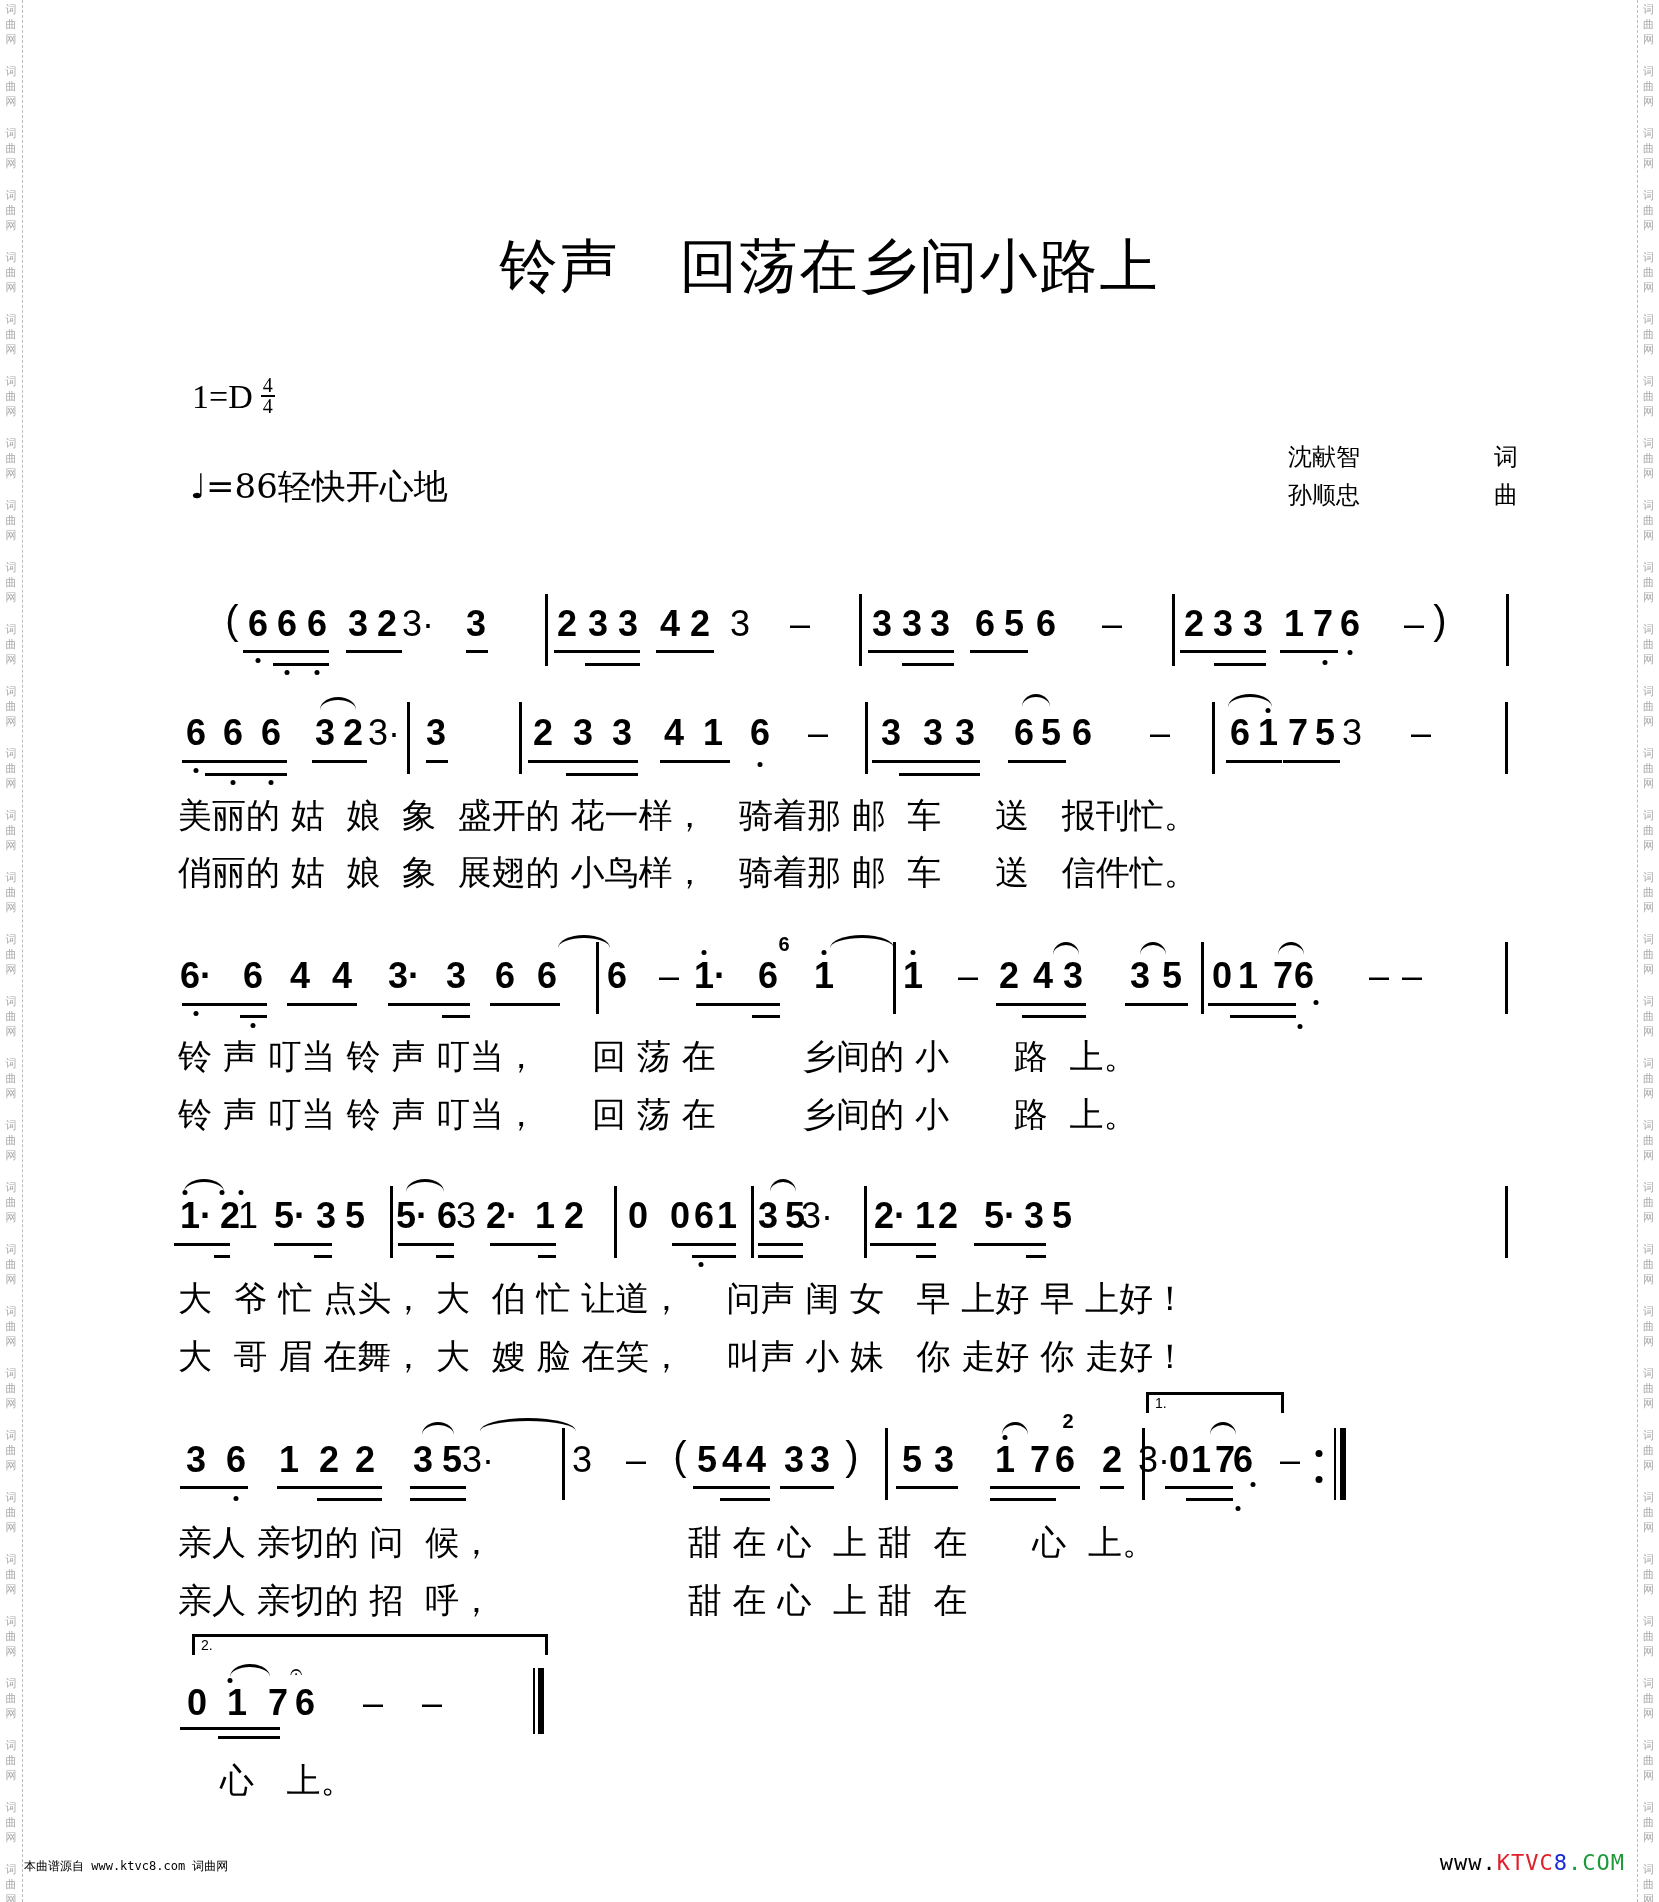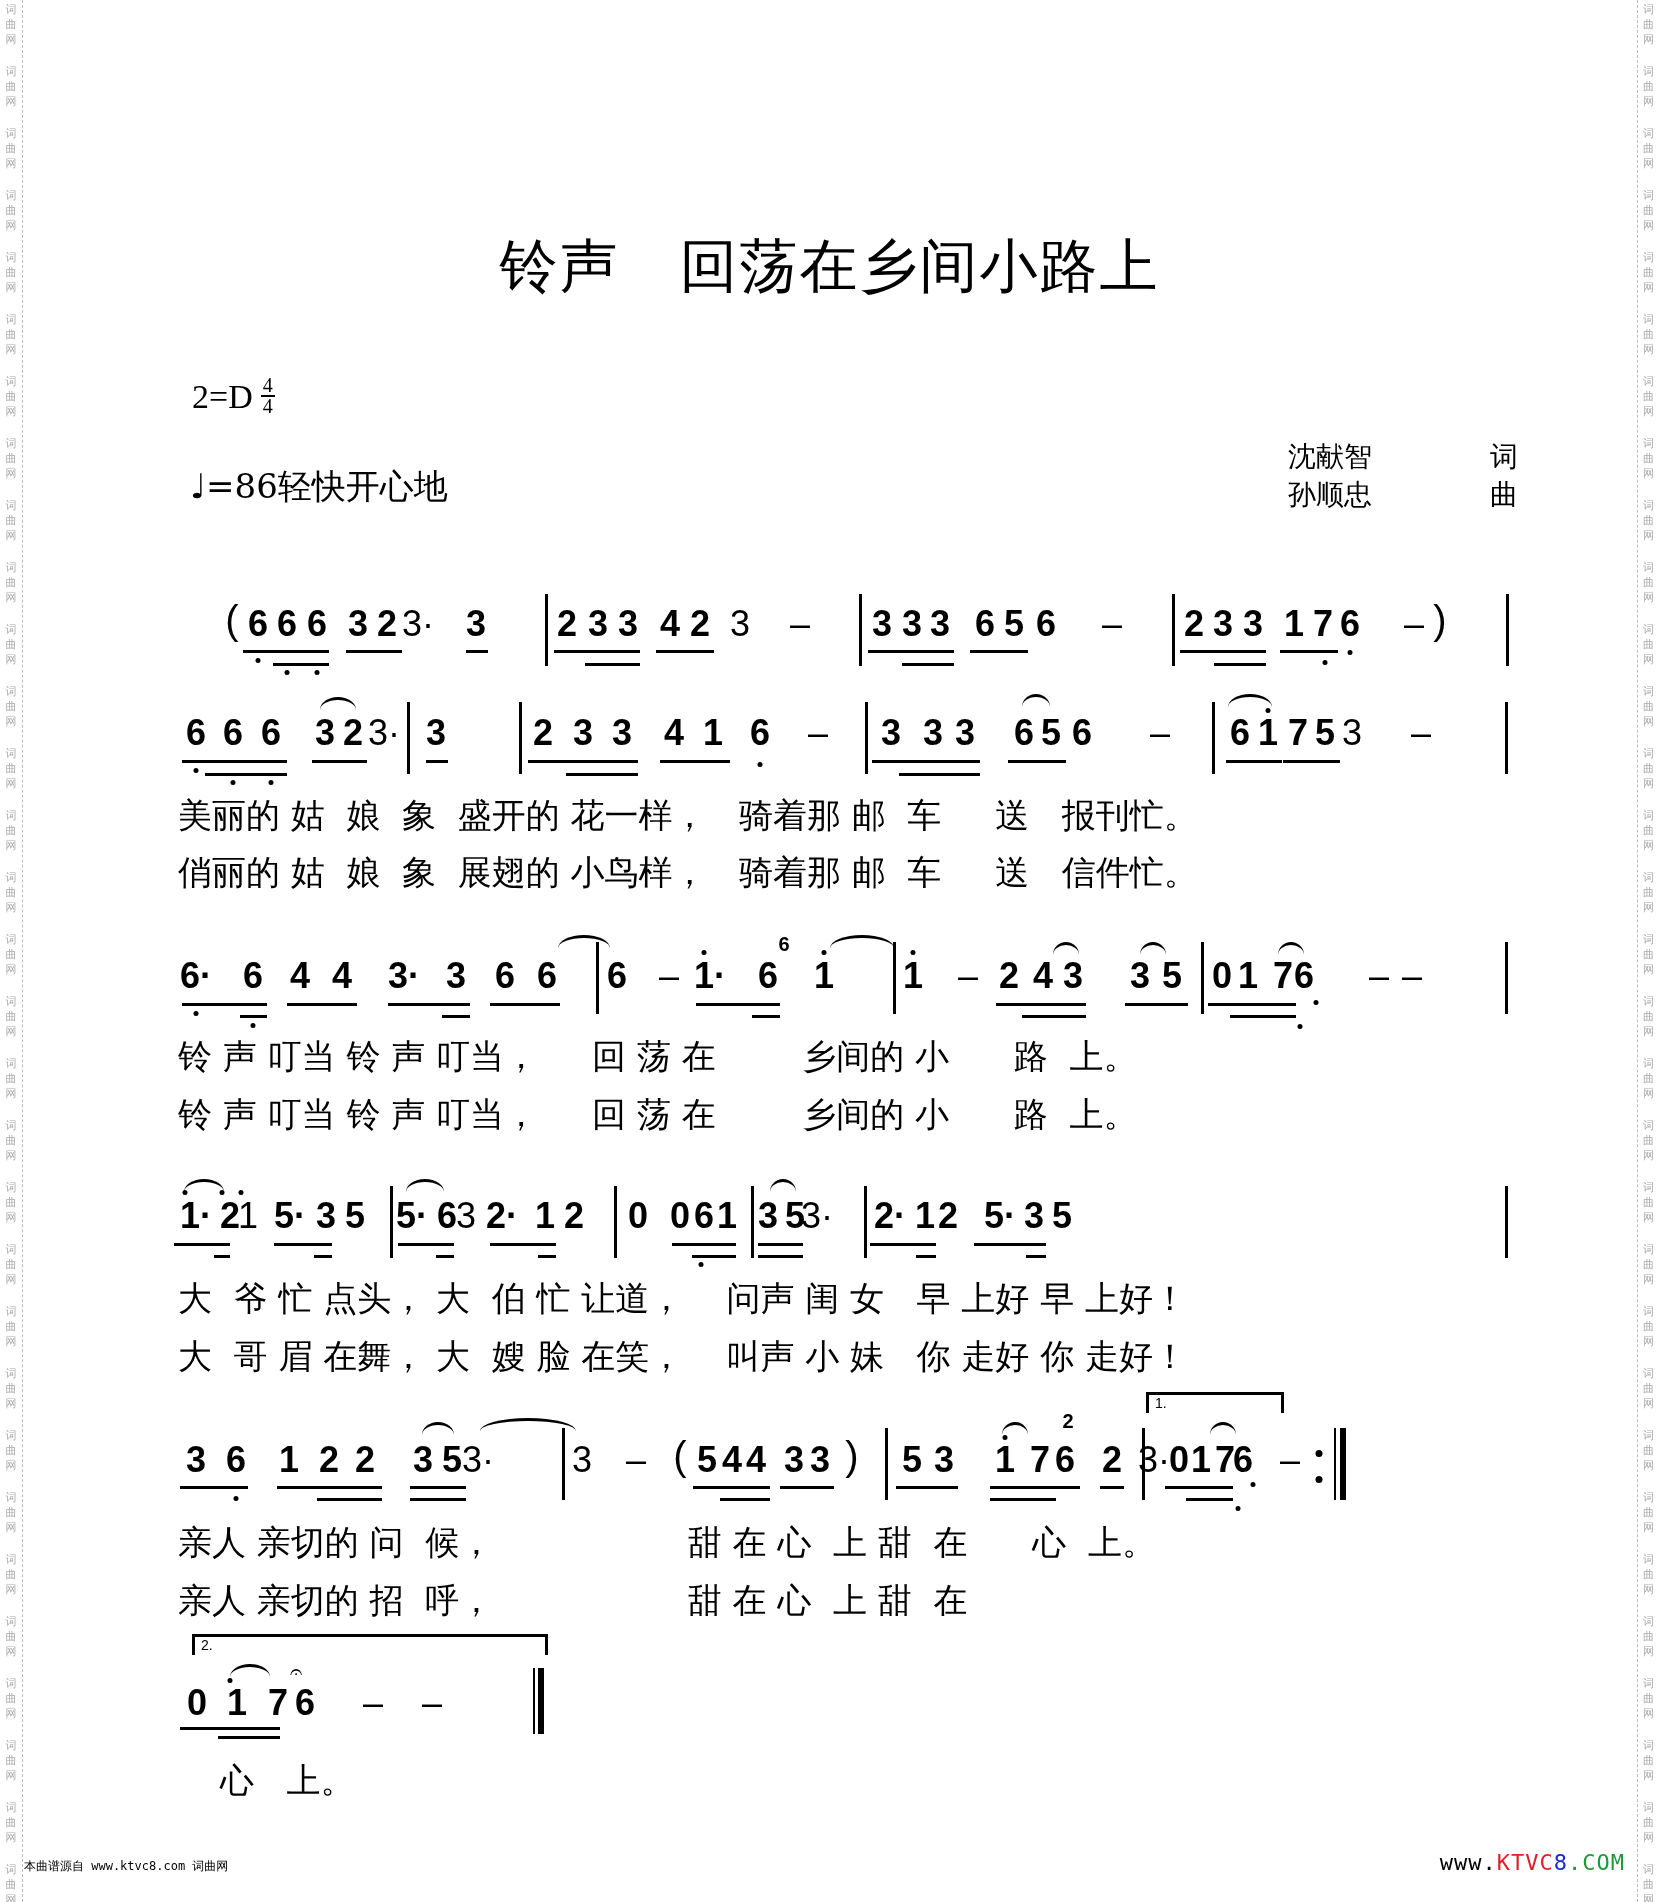--- a/index.html
+++ b/index.html
@@ -9,21 +9,21 @@
   .side.right{right:0;width:21px;border-left:1px dashed #bbb;}
   .wm{display:block;font-family:"DejaVu Sans",sans-serif;font-size:11px;line-height:15px;color:#aaa;text-align:center;}
   .wm-group{height:60px;padding-top:2px;}
   .title{position:absolute;left:0;width:1659px;top:228px;text-align:center;font-family:"DejaVu Serif",serif;font-size:58px;letter-spacing:2px;}
   .title .gap{display:inline-block;width:60px;}
   .key{position:absolute;left:192px;top:378px;font-family:"Liberation Serif",serif;font-size:34px;}
   .frac{display:inline-block;vertical-align:middle;text-align:center;font-size:20px;line-height:19px;margin-left:8px;position:relative;top:-4px;}
   .frac span{display:block;}
   .frac .bar{border-top:2px solid #000;width:14px;margin:0 auto;}
   .tempo{position:absolute;left:190px;top:464px;font-family:"DejaVu Serif",serif;font-size:34px;}
-  .credits{position:absolute;left:1288px;top:438px;font-family:"DejaVu Serif",serif;font-size:28px;line-height:38px;}
+  .credits{position:absolute;left:1288px;top:438px;font-family:"DejaVu Serif",serif;font-size:24px;line-height:38px;}
   .credits .row{display:flex;width:230px;justify-content:space-between;}
   .staff{position:absolute;left:0;width:1659px;}
   .n{position:absolute;font-weight:bold;font-size:36px;font-family:"Liberation Sans",sans-serif;transform:translateX(-50%);line-height:40px;}
   .ul{position:absolute;height:3px;background:#000;}
   .bl{position:absolute;width:3px;background:#000;}
   .dot{position:absolute;width:5px;height:5px;border-radius:50%;background:#000;transform:translateX(-50%);}
   .slur{position:absolute;border-top:3px solid #000;border-radius:50% 50% 0 0/100% 100% 0 0;height:10px;}
   .lyr{position:absolute;font-family:"DejaVu Serif",serif;font-size:34px;line-height:40px;white-space:pre;}
   .volta{position:absolute;border-top:3px solid #000;border-left:3px solid #000;border-right:3px solid #000;height:18px;}
   .volta span{position:absolute;left:6px;top:0px;font-size:14px;}
@@ -347,21 +347,21 @@
       <span class="wm" data-name="watermark-char">曲</span>
       <span class="wm" data-name="watermark-char">网</span>
     </div>
   </div>
 
 <div class="title" data-name="song-title">
   <span data-name="title-part-1">铃声</span><span class="gap"></span><span data-name="title-part-2">回荡在乡间小路上</span>
 </div>
 
 <div class="key" data-name="key-signature">
-  <span data-name="key-text">2=D</span><span class="frac" data-name="time-signature"><span data-name="time-top">4</span><span class="bar"></span><span data-name="time-bottom">4</span></span>
+  <span data-name="key-text">1=D</span><span class="frac" data-name="time-signature"><span data-name="time-top">4</span><span class="bar"></span><span data-name="time-bottom">4</span></span>
 </div>
 
 <div class="tempo" data-name="tempo-marking">♩=86轻快开心地</div>
 
 <div class="credits" data-name="credits">
   <div class="row" data-name="lyricist-credit">
       <span data-name="lyricist-name">沈献智</span>
       <span data-name="lyricist-role">词</span>
     </div>
   <div class="row" data-name="composer-credit">

